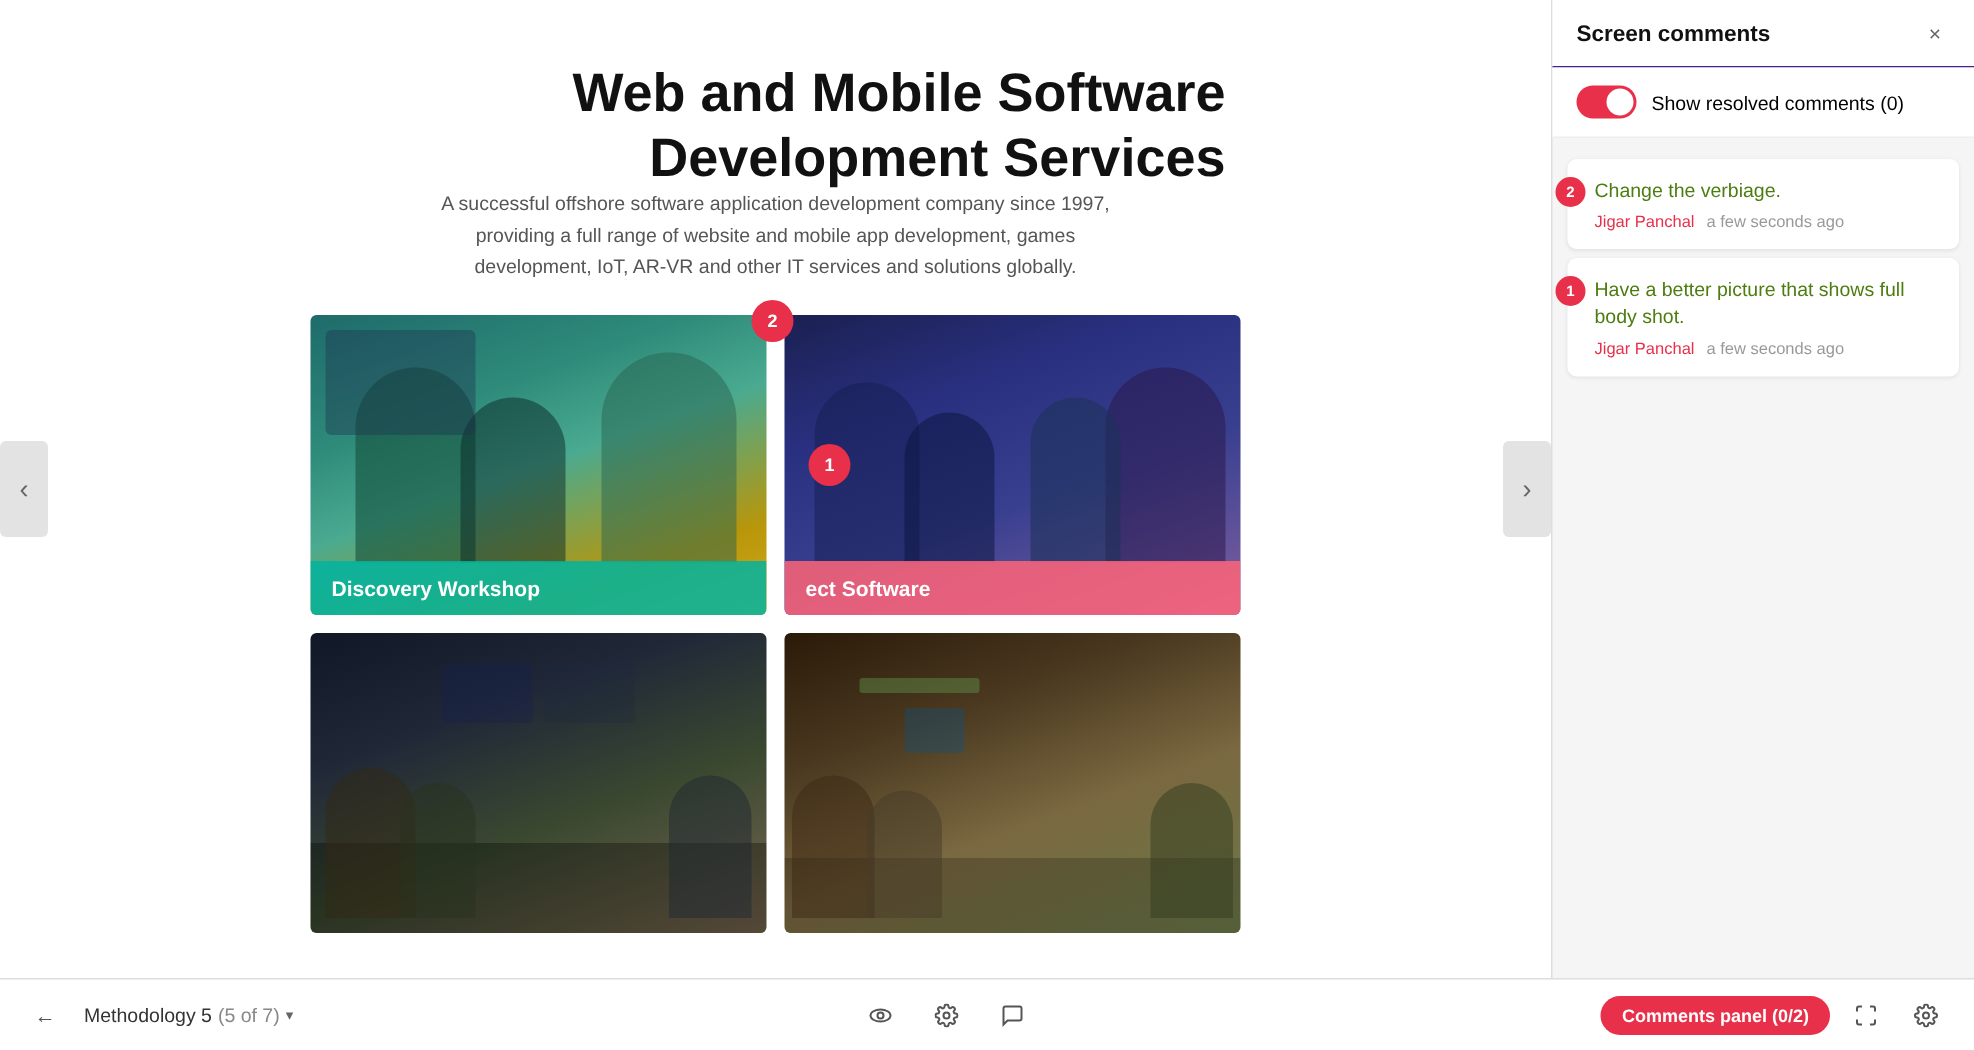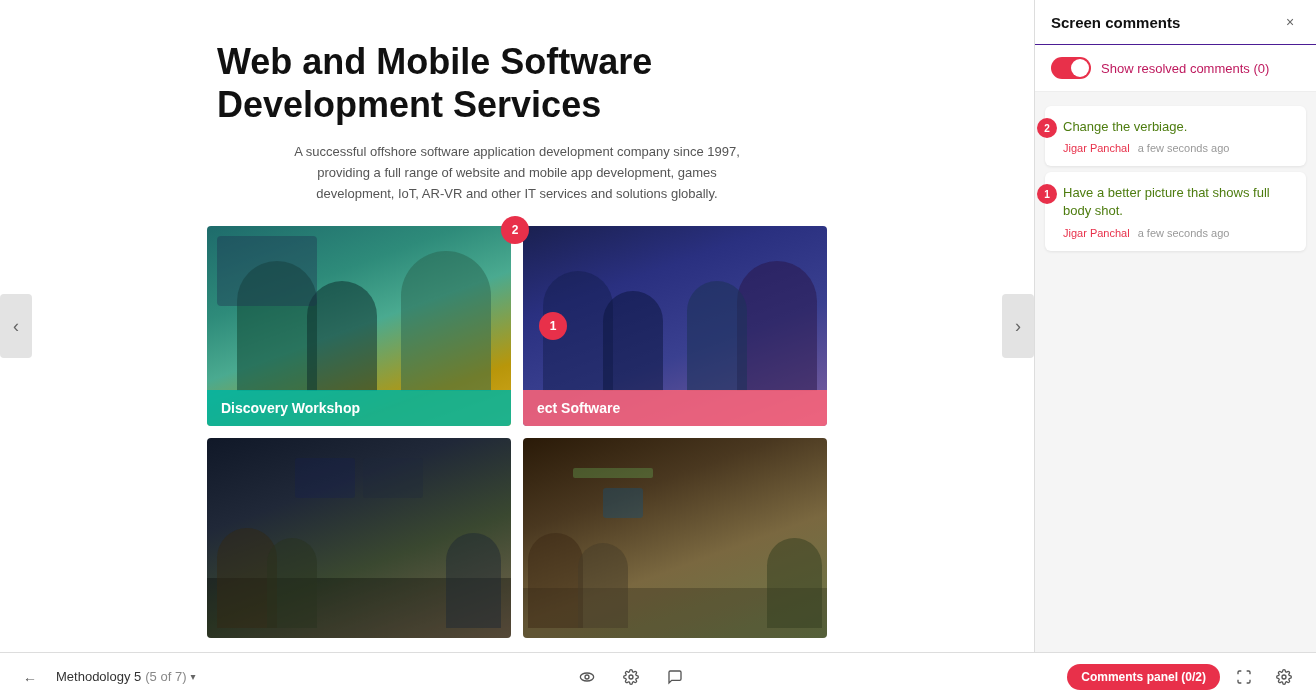--- a/index.html
+++ b/index.html
@@ -38,24 +38,23 @@
       color: #666;
       font-size: 18px;
       z-index: 10;
     }
     .nav-arrow.left { left: 0; }
     .nav-arrow.right { right: 0; }
 
     .page-title {
       font-size: 36px;
       font-weight: 800;
-      text-align: left;
+      text-align: right;
       color: #111;
       line-height: 1.2;
-      margin-bottom: 16px;
       max-width: 600px;
     }
 
     .page-subtitle {
       font-size: 13px;
       color: #555;
       text-align: center;
       max-width: 480px;
       line-height: 1.6;
       margin-bottom: 21px;
@@ -166,21 +165,21 @@
       right: 2px;
       top: 2px;
       width: 18px;
       height: 18px;
       background: #fff;
       border-radius: 50%;
     }
 
     .resolved-label {
       font-size: 13px;
-      color: #be185d;
+      color: #000000;
     }
 
     .comments-list {
       flex: 1;
       overflow-y: auto;
       padding: 8px 0;
     }
 
     .comment-item {
       background: #fff;

